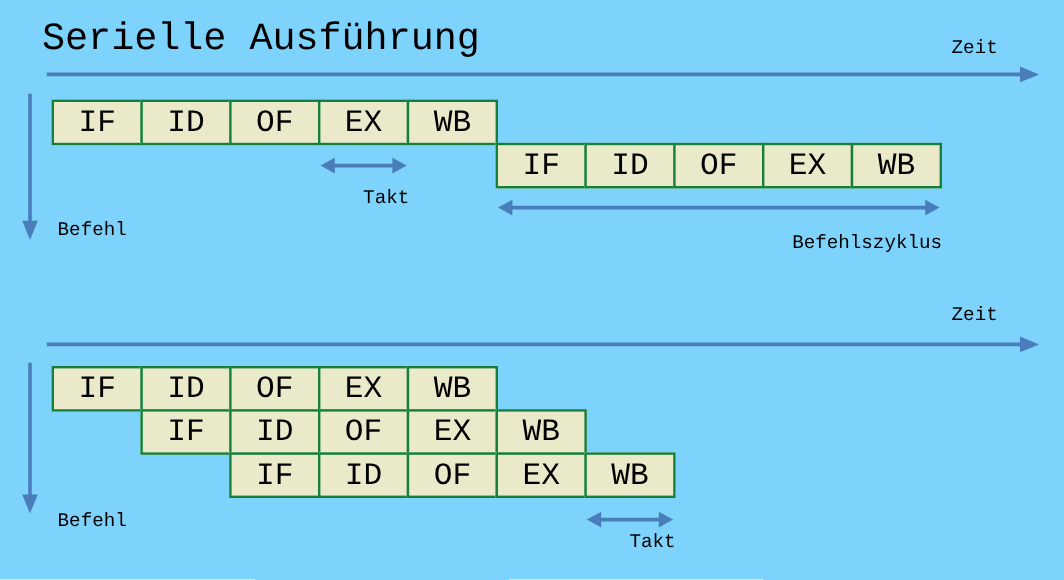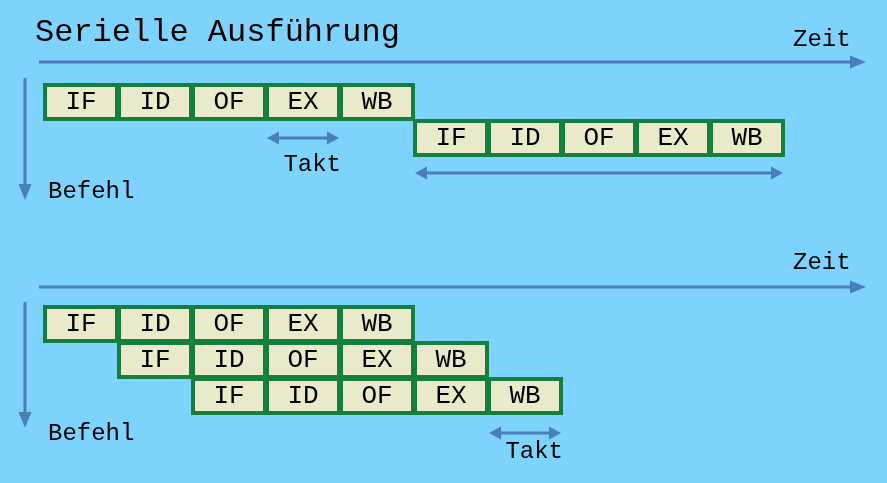--- a/index.html
+++ b/index.html
@@ -13,31 +13,31 @@
     overflow: hidden;
   }
   .title {
     position: absolute;
     font-size: 32px;
     line-height: 38px;
     white-space: nowrap;
   }
   .axis-label, .span-label {
     position: absolute;
-    font-size: 24px;
+    font-size: 16px;
     line-height: 28px;
     white-space: nowrap;
   }
   .span-label { text-align: right; }
   .stage-row { position: absolute; display: flex; }
   .stage-cell {
     width: 76px;
     height: 38px;
     box-sizing: border-box;
-    border: 4px solid #15803d;
+    border: 2px solid #15803d;
     background: #EAEACA;
     display: flex;
     align-items: center;
     justify-content: center;
     font-size: 26px;
   }
   .stage-cell + .stage-cell { margin-left: -2px; }
   .arrow { position: absolute; display: block; }
 
   
@@ -104,20 +104,21 @@
     <polygon points="14,2.5 2,9 14,15.5" fill="#4A7EBB"></polygon>
     <polygon points="62,2.5 74,9 62,15.5" fill="#4A7EBB"></polygon>
   </svg>
   <div class="span-label" id="serial-takt-label">Takt</div>
 
   <svg class="arrow" id="serial-cycle-arrow" width="372" height="18">
     <line x1="8" y1="9" x2="364" y2="9" stroke-width="3" stroke="#4A7EBB"></line>
     <polygon points="14,2.5 2,9 14,15.5" fill="#4A7EBB"></polygon>
     <polygon points="358,2.5 370,9 358,15.5" fill="#4A7EBB"></polygon>
   </svg>
+  <div class="span-label" id="serial-cycle-label">Befehlszyklus</div>
 
   <div class="axis-label" id="serial-befehl-label">Befehl</div>
 
   <div class="axis-label" id="pipe-zeit">Zeit</div>
 
   <svg class="arrow" id="pipe-time-arrow" width="830" height="18">
     <line x1="1" y1="9" x2="816" y2="9" stroke-width="3" stroke="#4A7EBB"></line>
     <polygon points="812,2.5 828,9 812,15.5" fill="#4A7EBB"></polygon>
   </svg>
 

